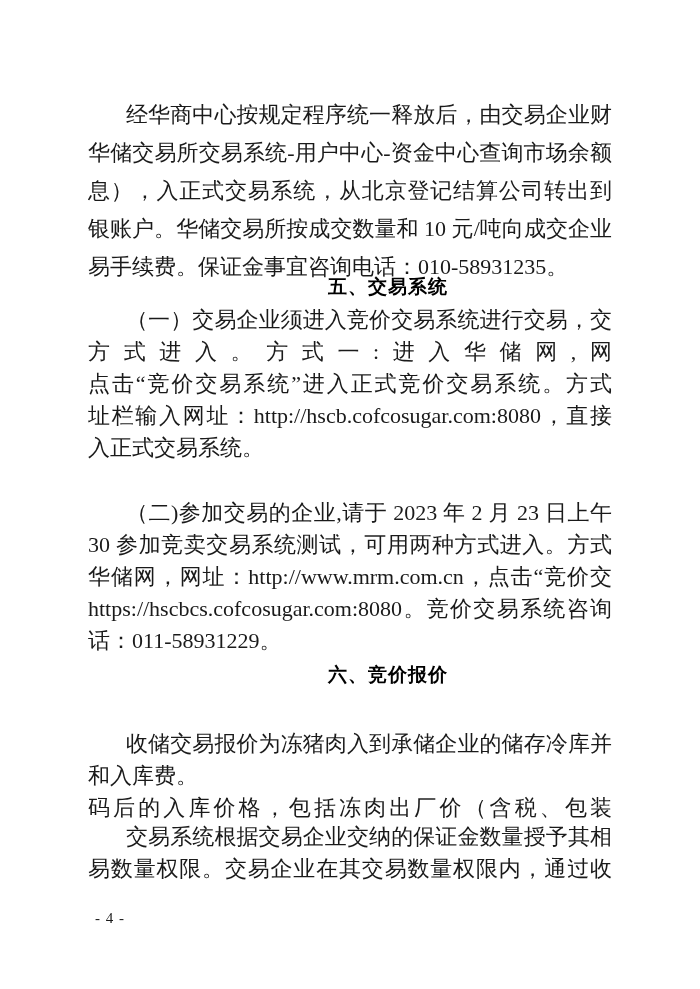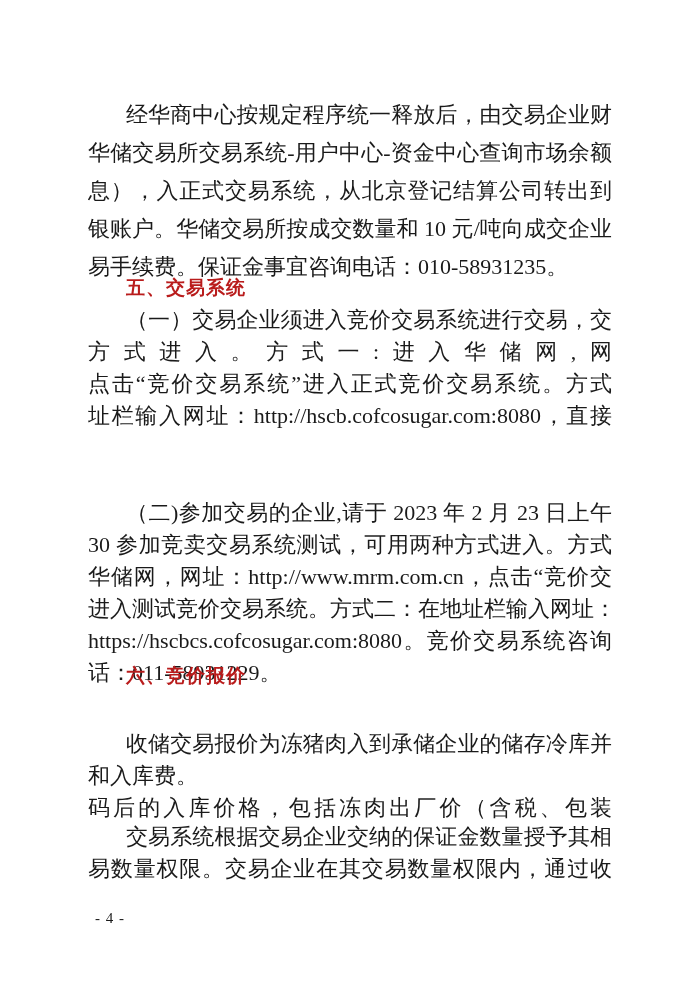--- a/index.html
+++ b/index.html
@@ -32,25 +32,26 @@
     text-justify: inter-character;
   }
   
   .indent { text-indent: 38px; }
   .heading {
     position: absolute;
     left: 88px;
     width: 524px;
     line-height: var(--lh);
     padding-left: 38px;
-    font-family: Liberation Serif, serif;
+    font-family: Liberation Mono, monospace;
     font-weight: 700;
     font-size: 19px;
     letter-spacing: 1px;
-    color: #b91c1c;
+    color: #000000;
+    text-align: center;
   }
   .page-number {
     position: absolute;
     left: 95px;
     top: 910px;
     font-size: 15px;
     letter-spacing: 1px;
     color: #1a1a1a;
     font-family: "Liberation Serif", "DejaVu Serif", serif;
   }
@@ -68,27 +69,27 @@
     <div class="line">易手续费。保证金事宜咨询电话：010-58931235。</div>
   </div>
 
   <div class="heading" style="top:272px; --lh:32px;">五、交易系统</div>
 
   <div class="block" style="top:304px; --lh:32px;">
     <div class="line j indent">（一）交易企业须进入竞价交易系统进行交易，交易系统</div>
     <div class="line j">方式进入。方式一:进入华储网,网址:http://www.mrm.com.cn,</div>
     <div class="line j">点击“竞价交易系统”进入正式竞价交易系统。方式二：在地</div>
     <div class="line j">址栏输入网址：http://hscb.cofcosugar.com:8080，直接进</div>
+    <div class="line">入正式交易系统。</div>
   </div>
 
   <div class="block" style="top:464px;margin-top:33px; --lh:32px;">
     <div class="line j indent">（二)参加交易的企业,请于 2023 年 2 月 23 日上午 9:00-11:</div>
     <div class="line j">30 参加竞卖交易系统测试，可用两种方式进入。方式一：进入</div>
     <div class="line j">华储网，网址：http://www.mrm.com.cn，点击“竞价交易系统”</div>
-    <div class="line">进入测试竞价交易系统。方式二：在地址栏输入网址：</div>
     <div class="line j">https://hscbcs.cofcosugar.com:8080。竞价交易系统咨询电</div>
     <div class="line">话：011-58931229。</div>
   </div>
 
   <div class="heading" style="top:660px; --lh:32px;">六、竞价报价</div>
 
   <div class="block" style="top:728px; --lh:32px;">
     <div class="line j indent">收储交易报价为冻猪肉入到承储企业的储存冷库并完成堆</div>
     <div class="line">和入库费。</div>
     <div class="line j">码后的入库价格，包括冻肉出厂价（含税、包装费）、运杂费</div>

